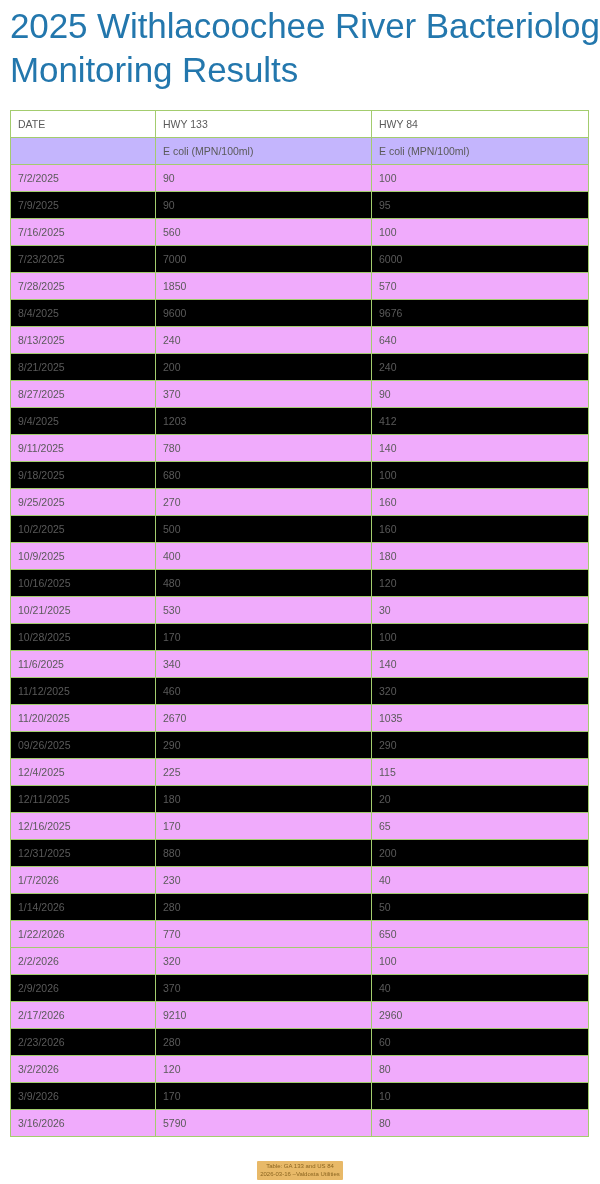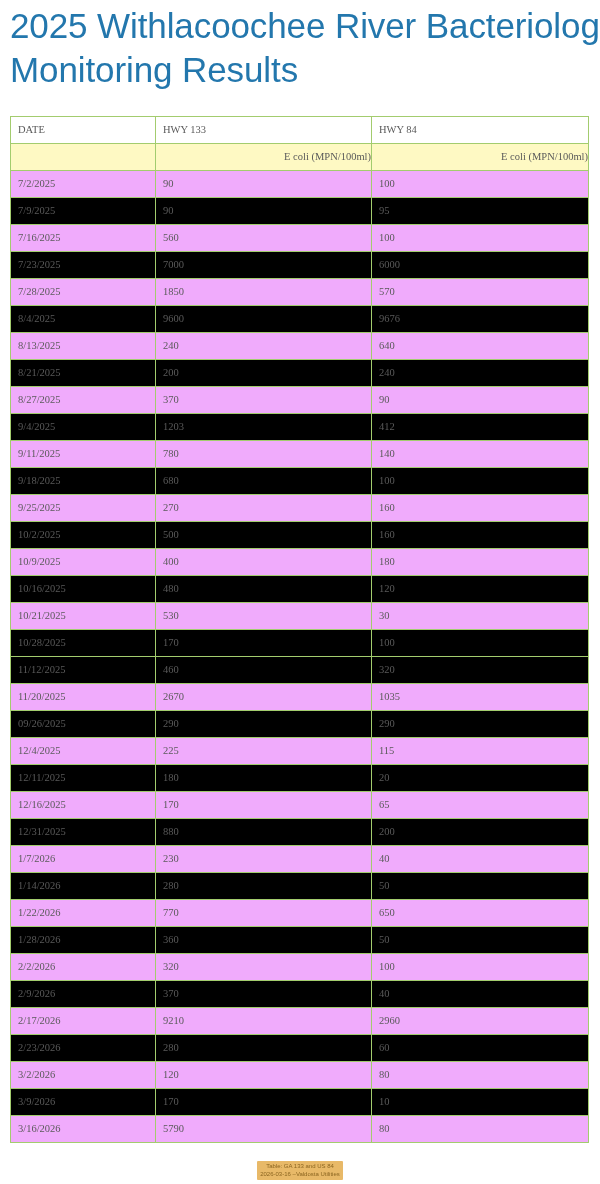--- a/index.html
+++ b/index.html
@@ -37,23 +37,22 @@
     line-height: 44px;
     letter-spacing: -0.1px;
     color: #2377ad;
     white-space: normal;
   }
 
   
   .table-wrap {
     position: absolute;
     left: 10px;
-    top: 116px;
+    top: 110px;
     width: 578px;
-    font-family: Liberation Serif, serif;
   }
   table.results {
     border-collapse: collapse;
     table-layout: fixed;
     width: 578px;
     font-size: 10.5px;
     color: #5a5a5a;
   }
   table.results col.c-date { width: 145px; }
   table.results col.c-h133 { width: 216px; }
@@ -67,21 +66,21 @@
     line-height: 26px;
     text-align: left;
     font-weight: normal;
     font-size: 10.5px;
     color: #5a5a5a;
     white-space: nowrap;
     overflow: hidden;
     vertical-align: middle;
   }
   table.results thead tr.head-main th { background: #ffffff; }
-  table.results thead tr.head-sub th  { background: #fef9c3; text-align: right; }
+  table.results thead tr.head-sub th  { background: #c4b5fd; }
 
   table.results tbody tr.odd  td { background: #f0abfc; }
   table.results tbody tr.even td { background: #000000; }
 
   
   td.indent { padding-left: 11px; }
 
   
   .caption-badge {
     position: absolute;
@@ -213,20 +212,25 @@
           <tr class="odd">
             <td>10/21/2025</td>
             <td>530</td>
             <td>30</td>
           </tr>
           <tr class="even">
             <td>10/28/2025</td>
             <td>170</td>
             <td>100</td>
           </tr>
+          <tr class="odd">
+            <td>11/6/2025</td>
+            <td>340</td>
+            <td>140</td>
+          </tr>
           <tr class="even">
             <td>11/12/2025</td>
             <td>460</td>
             <td>320</td>
           </tr>
           <tr class="odd">
             <td>11/20/2025</td>
             <td>2670</td>
             <td>1035</td>
           </tr>
@@ -262,25 +266,20 @@
           </tr>
           <tr class="even">
             <td>1/14/2026</td>
             <td>280</td>
             <td>50</td>
           </tr>
           <tr class="odd">
             <td>1/22/2026</td>
             <td>770</td>
             <td>650</td>
-          </tr>
-          <tr class="even">
-            <td>1/28/2026</td>
-            <td>360</td>
-            <td>50</td>
           </tr>
           <tr class="odd">
             <td>2/2/2026</td>
             <td>320</td>
             <td>100</td>
           </tr>
           <tr class="even">
             <td>2/9/2026</td>
             <td>370</td>
             <td>40</td>

